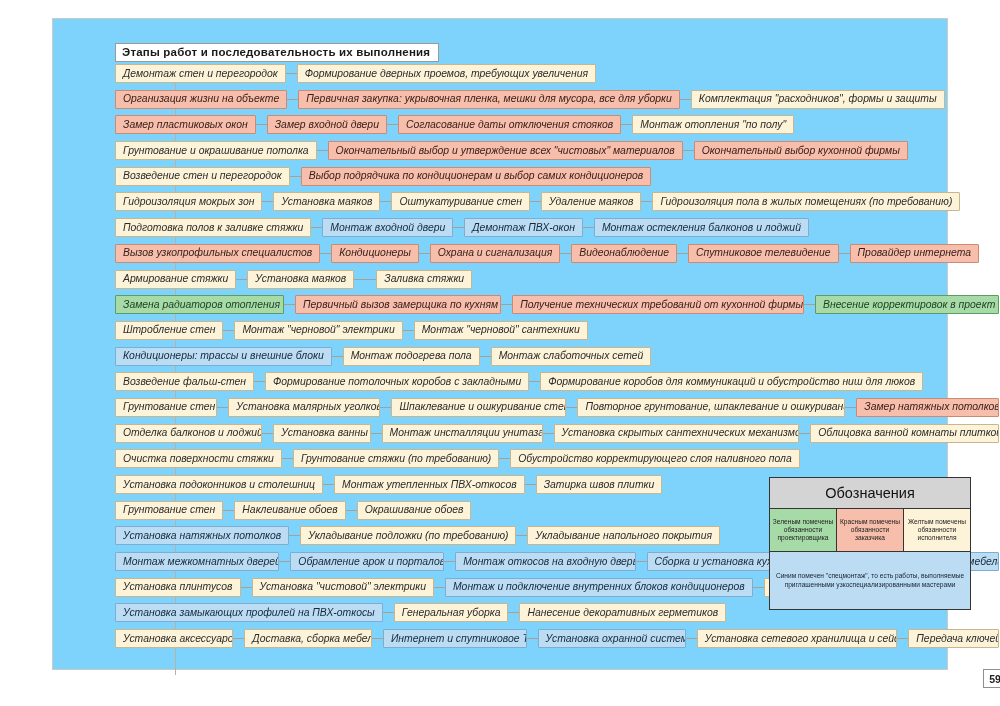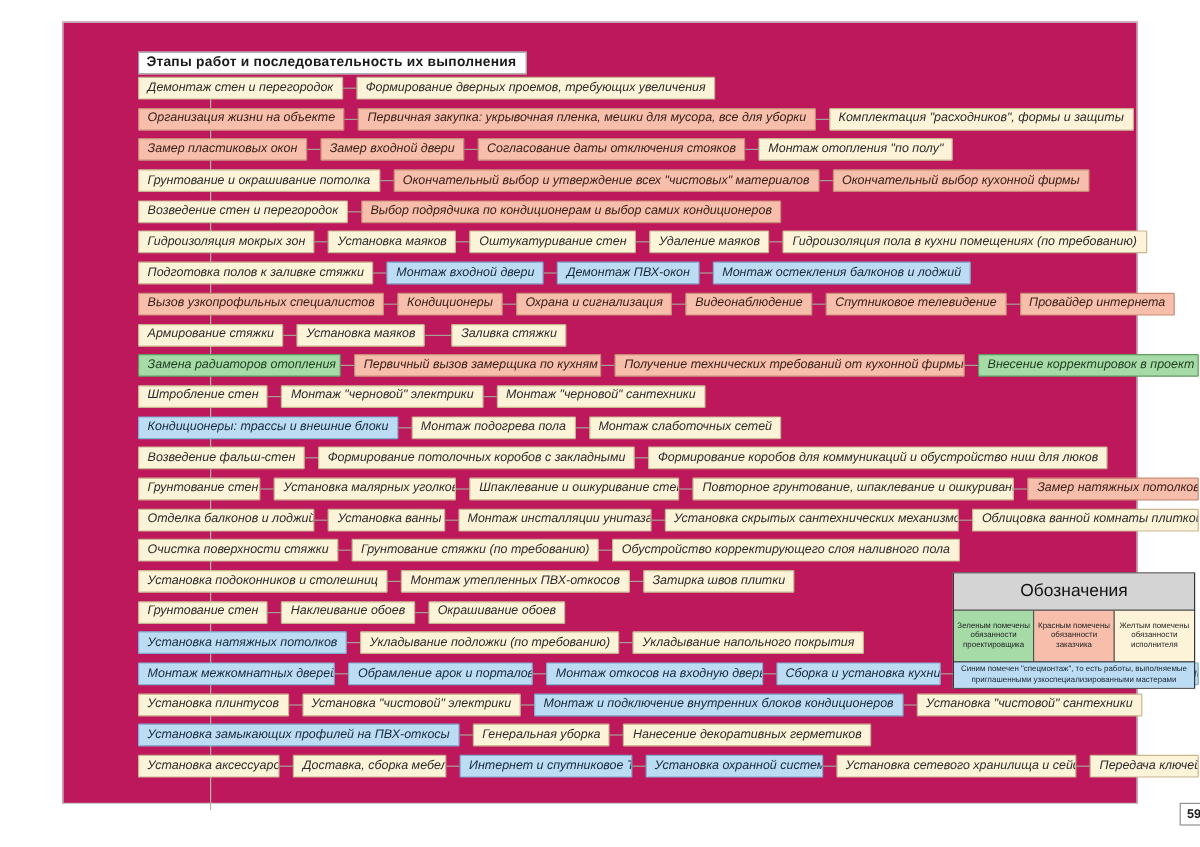--- a/index.html
+++ b/index.html
@@ -9,21 +9,21 @@
     font-family:"Liberation Sans","DejaVu Sans",sans-serif;
     -webkit-font-smoothing:antialiased;
   }
   #page{
     position:absolute;left:0;top:0;width:1000px;height:706px;
     background:#ffffff;
   }
   
   #sheet{
     position:absolute;left:52px;top:18px;width:896px;height:652px;
-    border:1px solid #c9c9c9;background:#be185d;box-sizing:border-box;
+    border:1px solid #c9c9c9;background:#7dd3fc;box-sizing:border-box;
   }
   
   #spine{
     position:absolute;left:122px;top:56px;width:1px;height:600px;
     background:#b9b2a2;
   }
   #title-bar{
     position:absolute;left:62px;top:24px;
     padding:2px 8px 3px 6px;
     border:1px solid #9a9a9a;
@@ -57,21 +57,21 @@
   .node.red{background:#f6beab;border-color:#c98b74;color:#3a201a;}
   .node.yellow{background:#fdf3d8;border-color:#c8b68f;color:#2b2b2b;}
   .node.blue{background:#bcdcf4;border-color:#7fadd0;color:#14293a;}
   .conn{
     display:inline-block;
     width:11px;height:1px;background:#a6a197;
     flex:0 0 auto;
   }
   
   #legend{
-    position:absolute;left:741px;top:458px;width:202px;height:97px;
+    position:absolute;left:716px;top:458px;width:202px;height:133px;
     border:1.6px solid #343434;background:#ffffff;box-sizing:border-box;
     display:flex;flex-direction:column;justify-content:center;
   }
   #legend-title{
     height:30px;background:#d4d4d4;border-bottom:1px solid #343434;
     display:flex;align-items:center;justify-content:center;
     font-size:14.5px;color:#111;
   }
   #legend-cells{display:flex;height:42px;}
   .lcell{
@@ -143,21 +143,21 @@
         </div>
         <div class="row">
           <span class="node yellow">Гидроизоляция мокрых зон</span>
           <span class="conn"></span>
           <span class="node yellow">Установка маяков</span>
           <span class="conn"></span>
           <span class="node yellow">Оштукатуривание стен</span>
           <span class="conn"></span>
           <span class="node yellow">Удаление маяков</span>
           <span class="conn"></span>
-          <span class="node yellow">Гидроизоляция пола в кухни помещениях (по требованию)</span>
+          <span class="node yellow">Гидроизоляция пола в жилых помещениях (по требованию)</span>
         </div>
         <div class="row">
           <span class="node yellow">Подготовка полов к заливке стяжки</span>
           <span class="conn"></span>
           <span class="node blue">Монтаж входной двери</span>
           <span class="conn"></span>
           <span class="node blue">Демонтаж ПВХ-окон</span>
           <span class="conn"></span>
           <span class="node blue">Монтаж остекления балконов и лоджий</span>
         </div>

